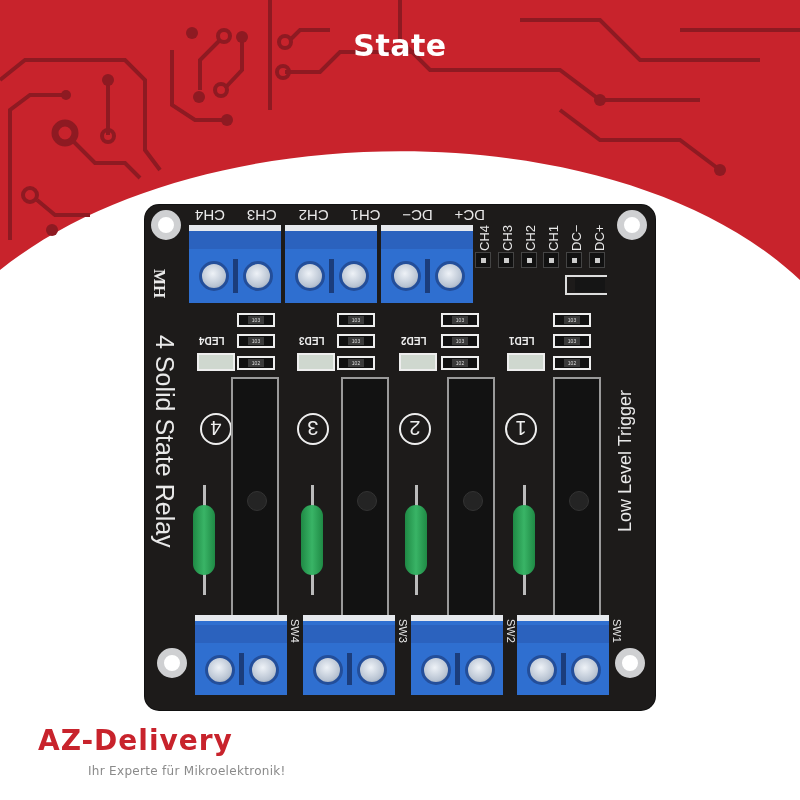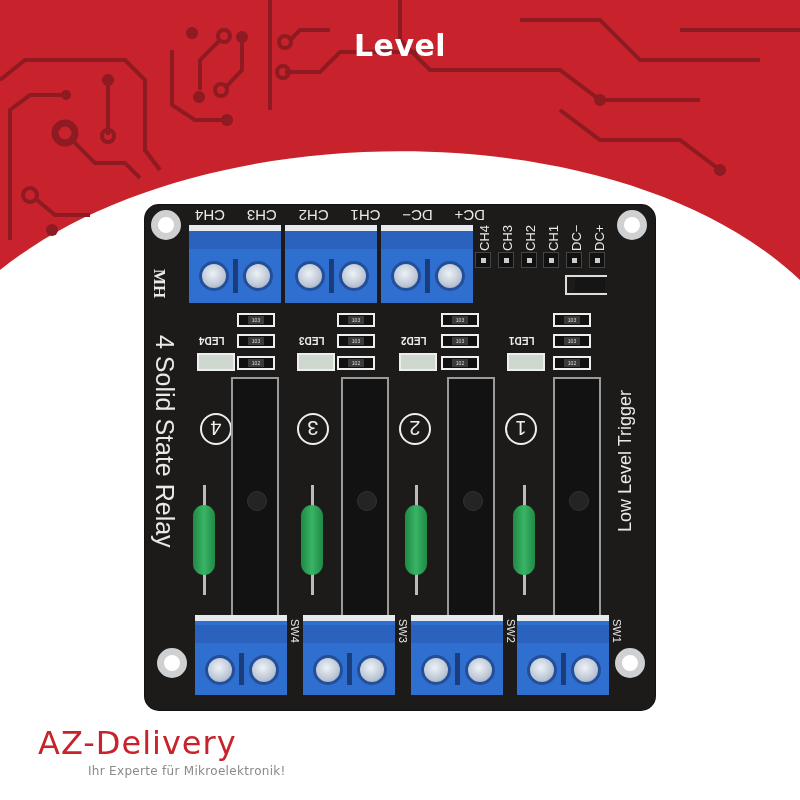--- a/index.html
+++ b/index.html
@@ -17,21 +17,21 @@
   .ssr .dot{position:absolute;left:14px;top:112px;width:18px;height:18px;border-radius:50%;background:#242424;border:1px solid #333;}
   .num{position:absolute;width:32px;height:32px;border:2px solid #eee;border-radius:50%;color:#eee;font-size:20px;text-align:center;line-height:30px;box-sizing:border-box;transform:rotate(180deg);}
   .fuse{position:absolute;width:22px;height:70px;border-radius:11px;background:linear-gradient(90deg,#1f8a45,#39b466 50%,#1f8a45);}
   .fuse-lead{position:absolute;width:3px;background:#bbb;}
   .smd{position:absolute;width:38px;height:14px;border:2px solid #eee;box-sizing:border-box;background:#111;}
   .smd span{position:absolute;left:9px;top:1px;width:16px;height:8px;background:#3a3a3a;color:#ddd;font-size:5px;line-height:8px;text-align:center;}
   .led{position:absolute;width:38px;height:18px;border:2px solid #eee;box-sizing:border-box;background:#cfd8cf;}
   .ledlabel{position:absolute;color:#eee;font-size:10px;font-weight:bold;transform:rotate(180deg);}
   .header-pin{position:absolute;width:16px;height:16px;background:#111;border:1px solid #444;box-sizing:border-box;}
   .header-pin i{position:absolute;left:5px;top:5px;width:5px;height:5px;background:#ccc;}
-  .logo{position:absolute;left:38px;top:724px;color:#c8232c;font-family:"DejaVu Sans",sans-serif;font-size:32px;font-weight:normal;letter-spacing:1px;}
+  .logo{position:absolute;left:38px;top:724px;color:#c8232c;font-family:"DejaVu Sans",sans-serif;font-size:28px;font-weight:bold;letter-spacing:1px;}
   .tagline{position:absolute;left:88px;top:764px;color:#8a8a8a;font-size:12px;font-family:"DejaVu Sans",sans-serif;letter-spacing:0.3px;}
 </style>
 </head>
 <body>
 
 <svg class="bg-red" viewBox="0 0 800 800">
   <path d="M0,0 H800 V280 C620,110 200,110 0,270 Z" fill="#c8232c"></path>
   <g stroke="#8e1a22" stroke-width="4" fill="none">
     <path d="M0,80 L25,60 H125 L145,80 V150 L160,170"></path>
     <path d="M10,240 V110 L30,95 H65"></path>
@@ -62,21 +62,21 @@
     <circle cx="192" cy="33" r="6"></circle>
       <circle cx="242" cy="37" r="6"></circle>
     <circle cx="199" cy="97" r="6"></circle>
       <circle cx="227" cy="120" r="6"></circle>
     <circle cx="52" cy="230" r="6"></circle>
       <circle cx="600" cy="100" r="6"></circle>
     <circle cx="720" cy="170" r="6"></circle>
   </g>
 </svg>
 
-<div class="title">Level</div>
+<div class="title">State</div>
 
 <div class="board">
   <div class="hole" style="left:6px;top:5px;"></div>
   <div class="hole" style="left:472px;top:5px;"></div>
   <div class="hole" style="left:12px;top:443px;"></div>
   <div class="hole" style="left:470px;top:443px;"></div>
 
   <div class="silk" style="left:50px;top:2px;width:290px;font-size:15px;transform:rotate(180deg);display:flex;justify-content:space-between;">
     <span>DC+</span>
     <span>DC−</span>

